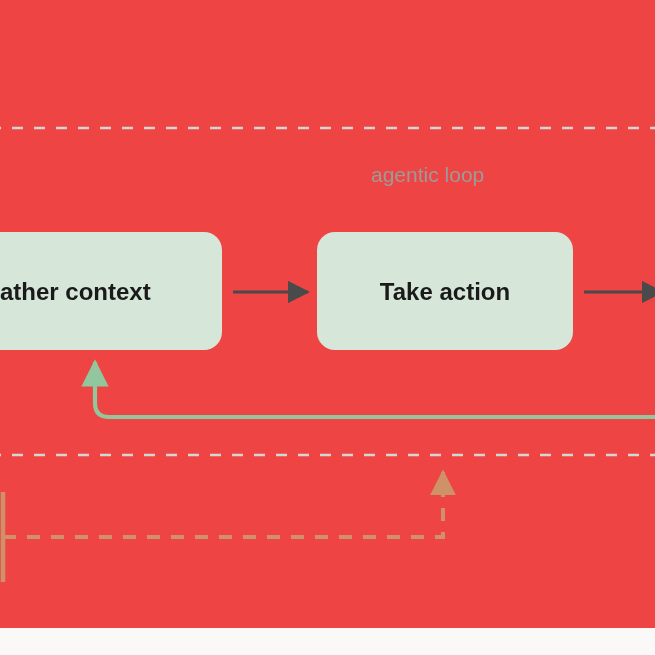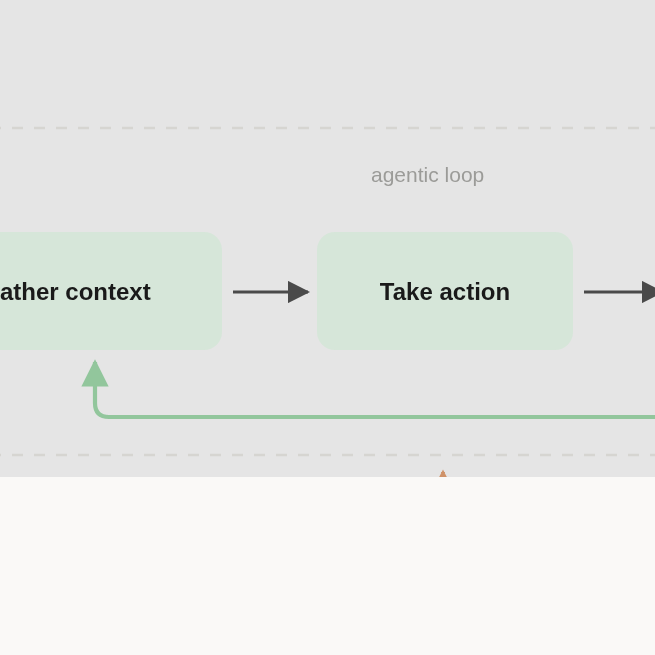--- a/index.html
+++ b/index.html
@@ -3,22 +3,22 @@
 <meta charset="utf-8">
 <style>
   html, body {
     margin: 0;
     padding: 0;
     background: #faf9f7;
   }
   #canvas {
     position: relative;
     width: 655px;
-    height: 477px;
-    background: #e5e5e5;
+    height: 628px;
+    background: #ef4444;
     overflow: hidden;
     font-family: "Liberation Sans", sans-serif;
   }
   #diagram-svg {
     position: absolute;
     left: 0;
     top: 0;
     width: 655px;
     height: 655px;
   }

